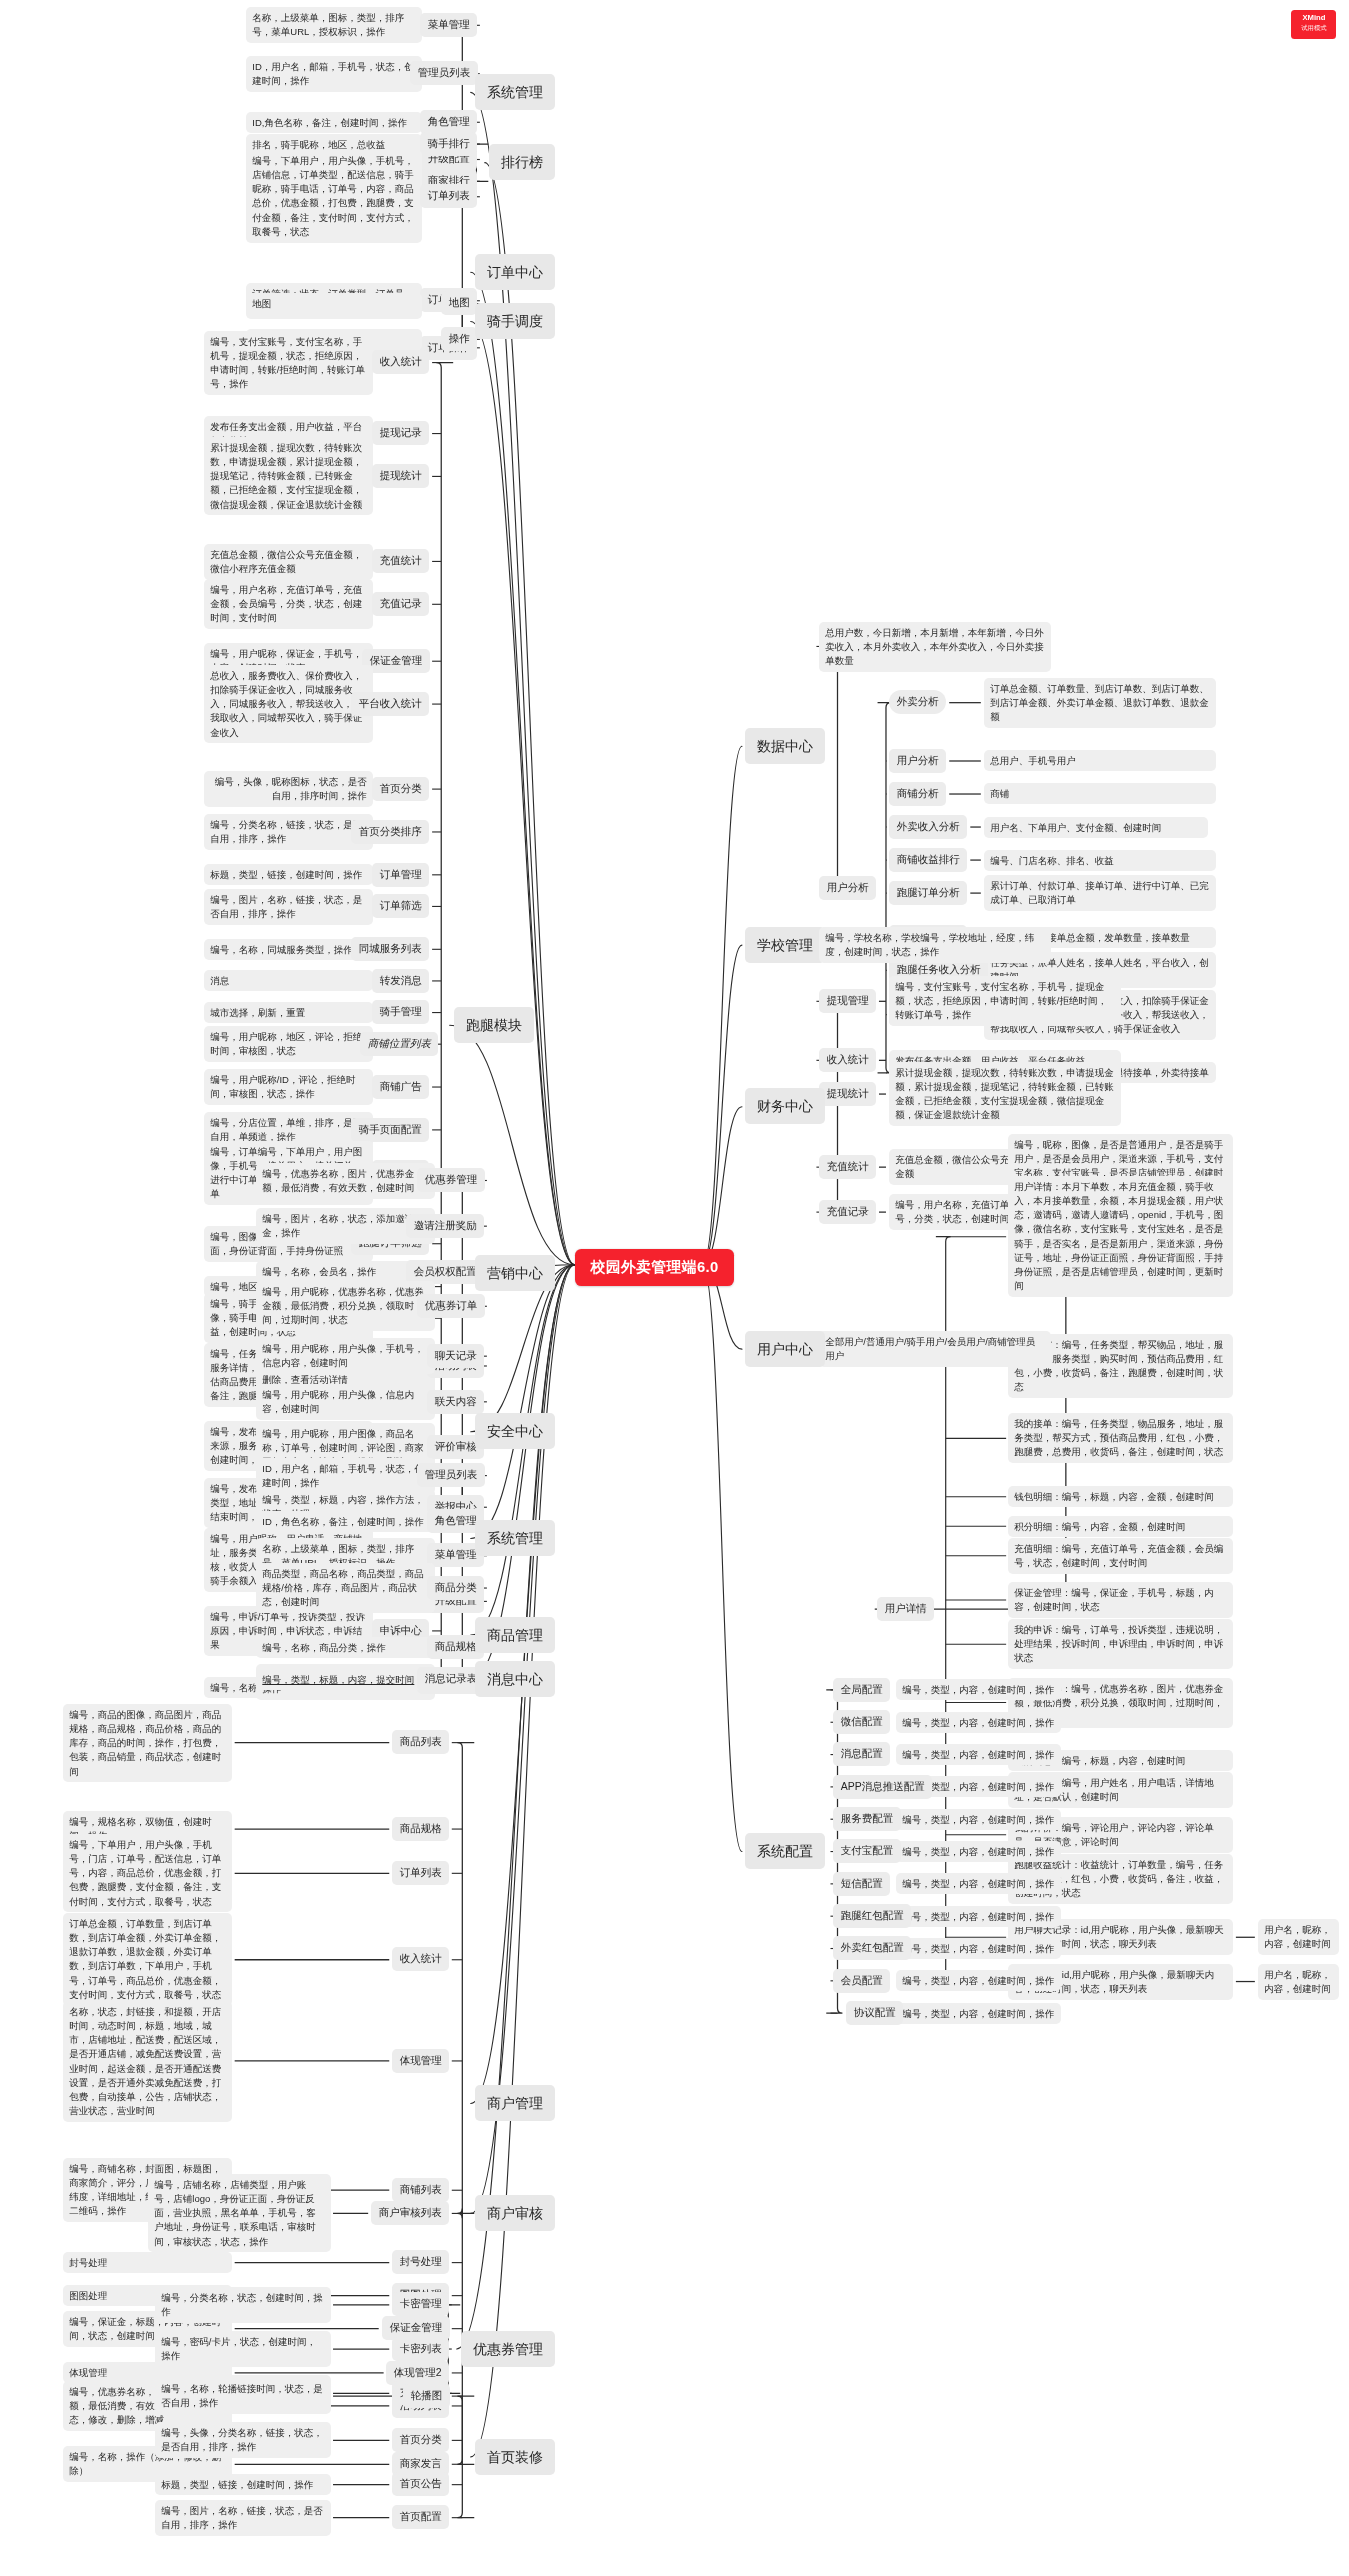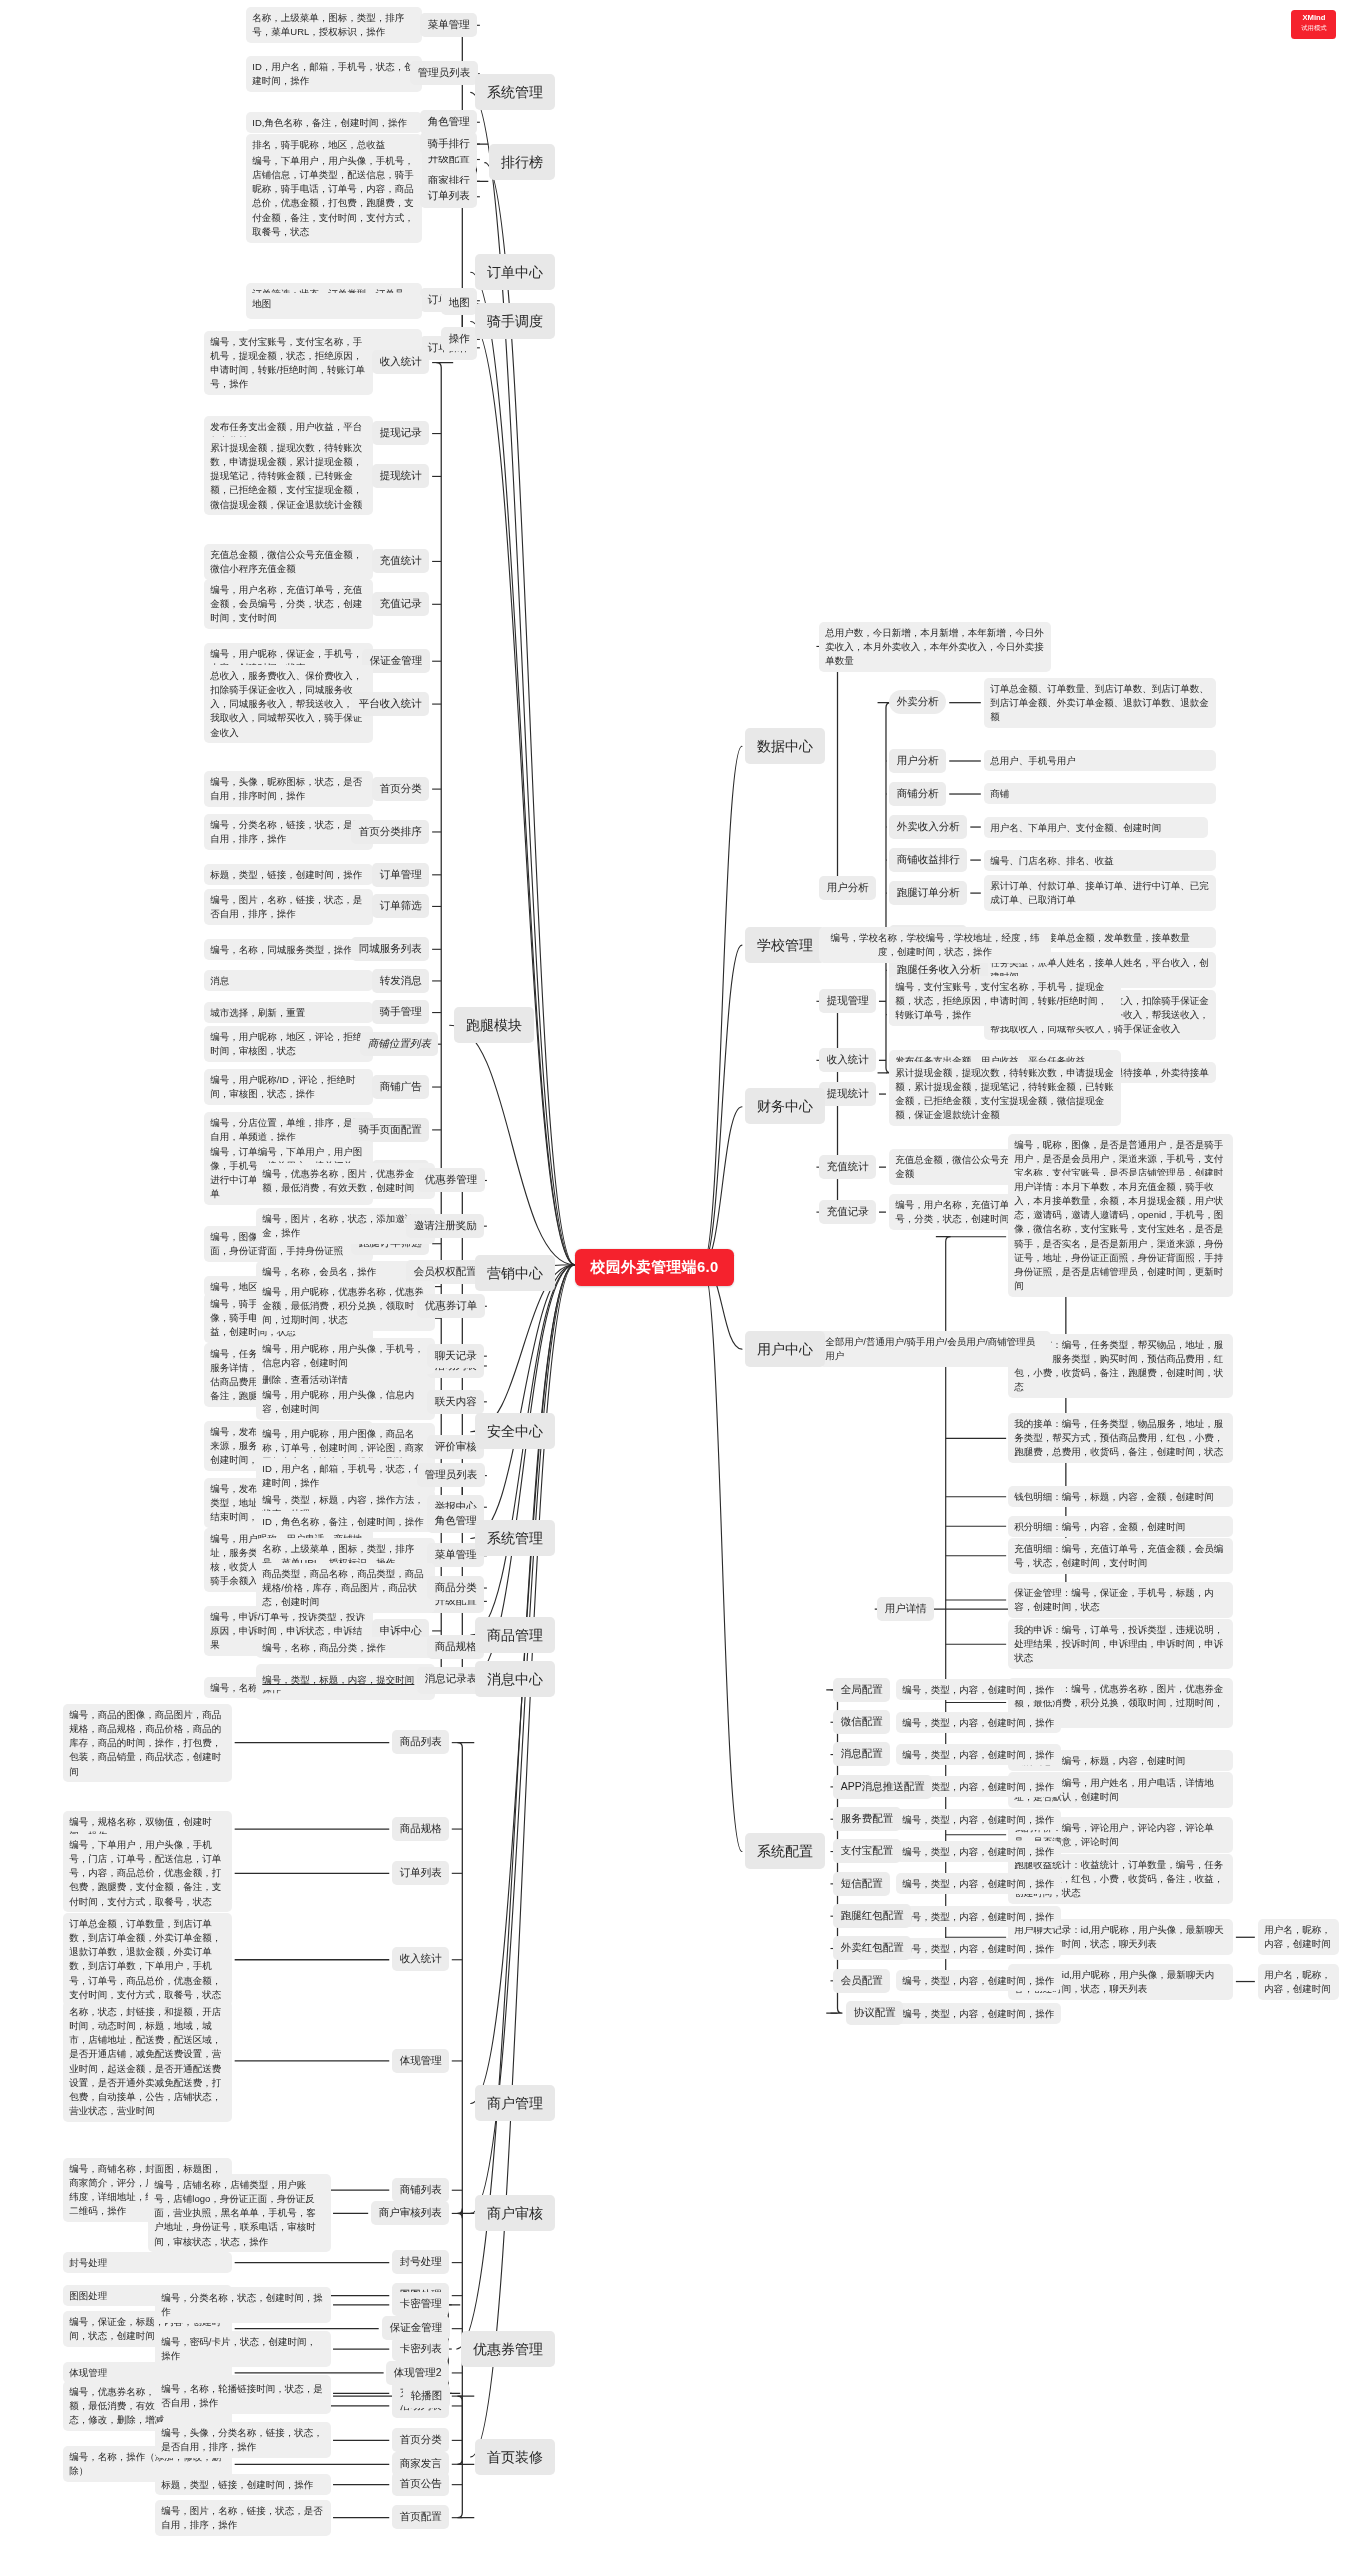--- a/index.html
+++ b/index.html
@@ -346,21 +346,21 @@
     <div class="node leaf" style="width: 169px; top: 437px; left: 204px;">累计提现金额，提现次数，待转账次数，申请提现金额，累计提现金额，提现笔记，待转账金额，已转账金额，已拒绝金额，支付宝提现金额，微信提现金额，保证金退款统计金额</div>
     <div class="node lvl2" style="top: 464px; left: 372px;">提现统计</div>
     <div class="node leaf" style="width: 169px; top: 544px; left: 204px;">充值总金额，微信公众号充值金额，微信小程序充值金额</div>
     <div class="node lvl2" style="top: 549px; left: 372px;">充值统计</div>
     <div class="node leaf" style="width: 169px; top: 579px; left: 204px;">编号，用户名称，充值订单号，充值金额，会员编号，分类，状态，创建时间，支付时间</div>
     <div class="node lvl2" style="top: 592px; left: 372px;">充值记录</div>
     <div class="node leaf" style="width: 169px; top: 643px; left: 204px;">编号，用户昵称，保证金，手机号，内容，创建时间，状态</div>
     <div class="node lvl2" style="top: 649px; left: 362px;">保证金管理</div>
     <div class="node leaf" style="width: 169px; top: 665px; left: 204px;">总收入，服务费收入、保价费收入，扣除骑手保证金收入，同城服务收入，同城服务收入，帮我送收入，帮我取收入，同城帮买收入，骑手保证金收入</div>
     <div class="node lvl2" style="top: 692px; left: 351px;">平台收入统计</div>
-    <div class="node leaf" style="width: 169px; top: 771px; left: 204px;">编号，头像，昵称图标，状态，是否自用，排序时间，操作</div>
+    <div class="node leaf" style="width: 169px; top: 771px; left: 204px; text-align: right;">编号，头像，昵称图标，状态，是否自用，排序时间，操作</div>
     <div class="node lvl2" style="top: 777px; left: 372px;">首页分类</div>
     <div class="node leaf" style="width: 169px; top: 814px; left: 204px;">编号，分类名称，链接，状态，是否自用，排序，操作</div>
     <div class="node lvl2" style="top: 820px; left: 351px;">首页分类排序</div>
     <div class="node leaf" style="width: 169px; top: 864px; left: 204px;">标题，类型，链接，创建时间，操作</div>
     <div class="node lvl2" style="top: 863px; left: 372px;">订单管理</div>
     <div class="node leaf" style="width: 169px; top: 889px; left: 204px;">编号，图片，名称，链接，状态，是否自用，排序，操作</div>
     <div class="node lvl2" style="top: 894px; left: 372px;">订单筛选</div>
     <div class="node leaf" style="width: 169px; top: 939px; left: 204px;">编号，名称，同城服务类型，操作</div>
     <div class="node lvl2" style="top: 937px; left: 351px;">同城服务列表</div>
     <div class="node leaf" style="width: 169px; top: 970px; left: 204px;">消息</div>
@@ -494,21 +494,21 @@
     <div class="node lvl2" style="top: 925px; left: 889px;">跑腿任务分析</div>
     <div class="node leaf" style="width: 232px; top: 952px; left: 984px;">任务类型，派单人姓名，接单人姓名，平台收入，创建时间</div>
     <div class="node lvl2" style="top: 958px; left: 889px;">跑腿任务收入分析</div>
     <div class="node leaf" style="width: 232px; top: 990px; left: 984px;">总收入，服务费收入、保价费收入，扣除骑手保证金收入，同城服务收入，同城服务收入，帮我送收入，帮我取收入，同城帮买收入，骑手保证金收入</div>
     <div class="node lvl2" style="top: 1002px; left: 889px;">跑腿平台收入分析</div>
     <div class="node leaf" style="width: 232px; top: 1062px; left: 984px;">待审核骑手，待审核商家，跑腿待接单，外卖待接单</div>
     <div class="node lvl2" style="top: 1061px; left: 889px;">其他统计</div>
     <div class="node lvl2" style="top: 876px; left: 819px;">用户分析</div>
     <div class="node lvl1" style="top: 728px; left: 745px;">数据中心</div>
     <div class="node lvl1" style="top: 927px; left: 745px;">学校管理</div>
-    <div class="node leaf" style="width: 232px; top: 927px; left: 819px; text-align: center;">编号，学校名称，学校编号，学校地址，经度，纬度，创建时间，状态，操作</div>
+    <div class="node leaf" style="width: 232px; top: 927px; left: 819px;">编号，学校名称，学校编号，学校地址，经度，纬度，创建时间，状态，操作</div>
     <div class="node leaf" style="width: 232px; top: 976px; left: 889px;">编号，支付宝账号，支付宝名称，手机号，提现金额，状态，拒绝原因，申请时间，转账/拒绝时间，转账订单号，操作</div>
     <div class="node lvl2" style="top: 989px; left: 819px;">提现管理</div>
     <div class="node leaf" style="width: 232px; top: 1050px; left: 889px;">发布任务支出金额，用户收益，平台任务收益</div>
     <div class="node lvl2" style="top: 1048px; left: 819px;">收入统计</div>
     <div class="node leaf" style="width: 232px; top: 1062px; left: 889px;">累计提现金额，提现次数，待转账次数，申请提现金额，累计提现金额，提现笔记，待转账金额，已转账金额，已拒绝金额，支付宝提现金额，微信提现金额，保证金退款统计金额</div>
     <div class="node lvl2" style="top: 1082px; left: 819px;">提现统计</div>
     <div class="node leaf" style="width: 232px; top: 1149px; left: 889px;">充值总金额，微信公众号充值金额，微信小程序充值金额</div>
     <div class="node lvl2" style="top: 1155px; left: 819px;">充值统计</div>
     <div class="node leaf" style="width: 232px; top: 1194px; left: 889px;">编号，用户名称，充值订单号，充值金额，会员编号，分类，状态，创建时间，支付时间</div>
     <div class="node lvl2" style="top: 1200px; left: 819px;">充值记录</div>

